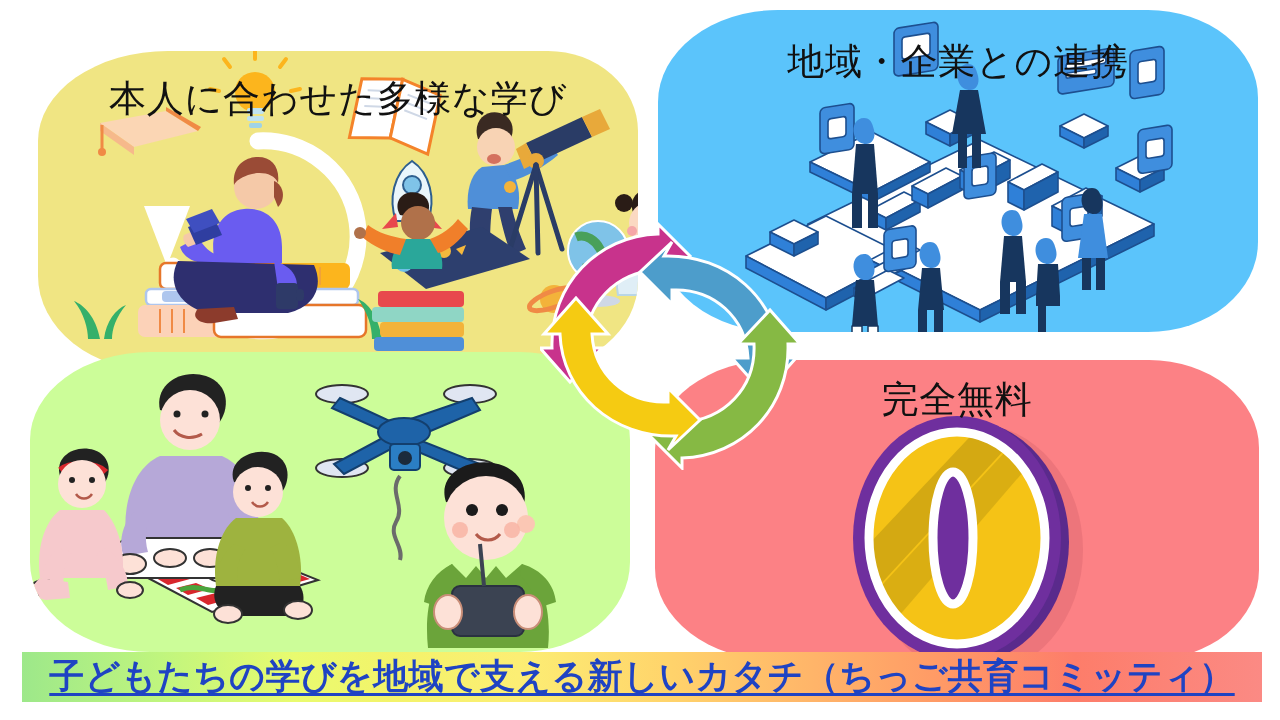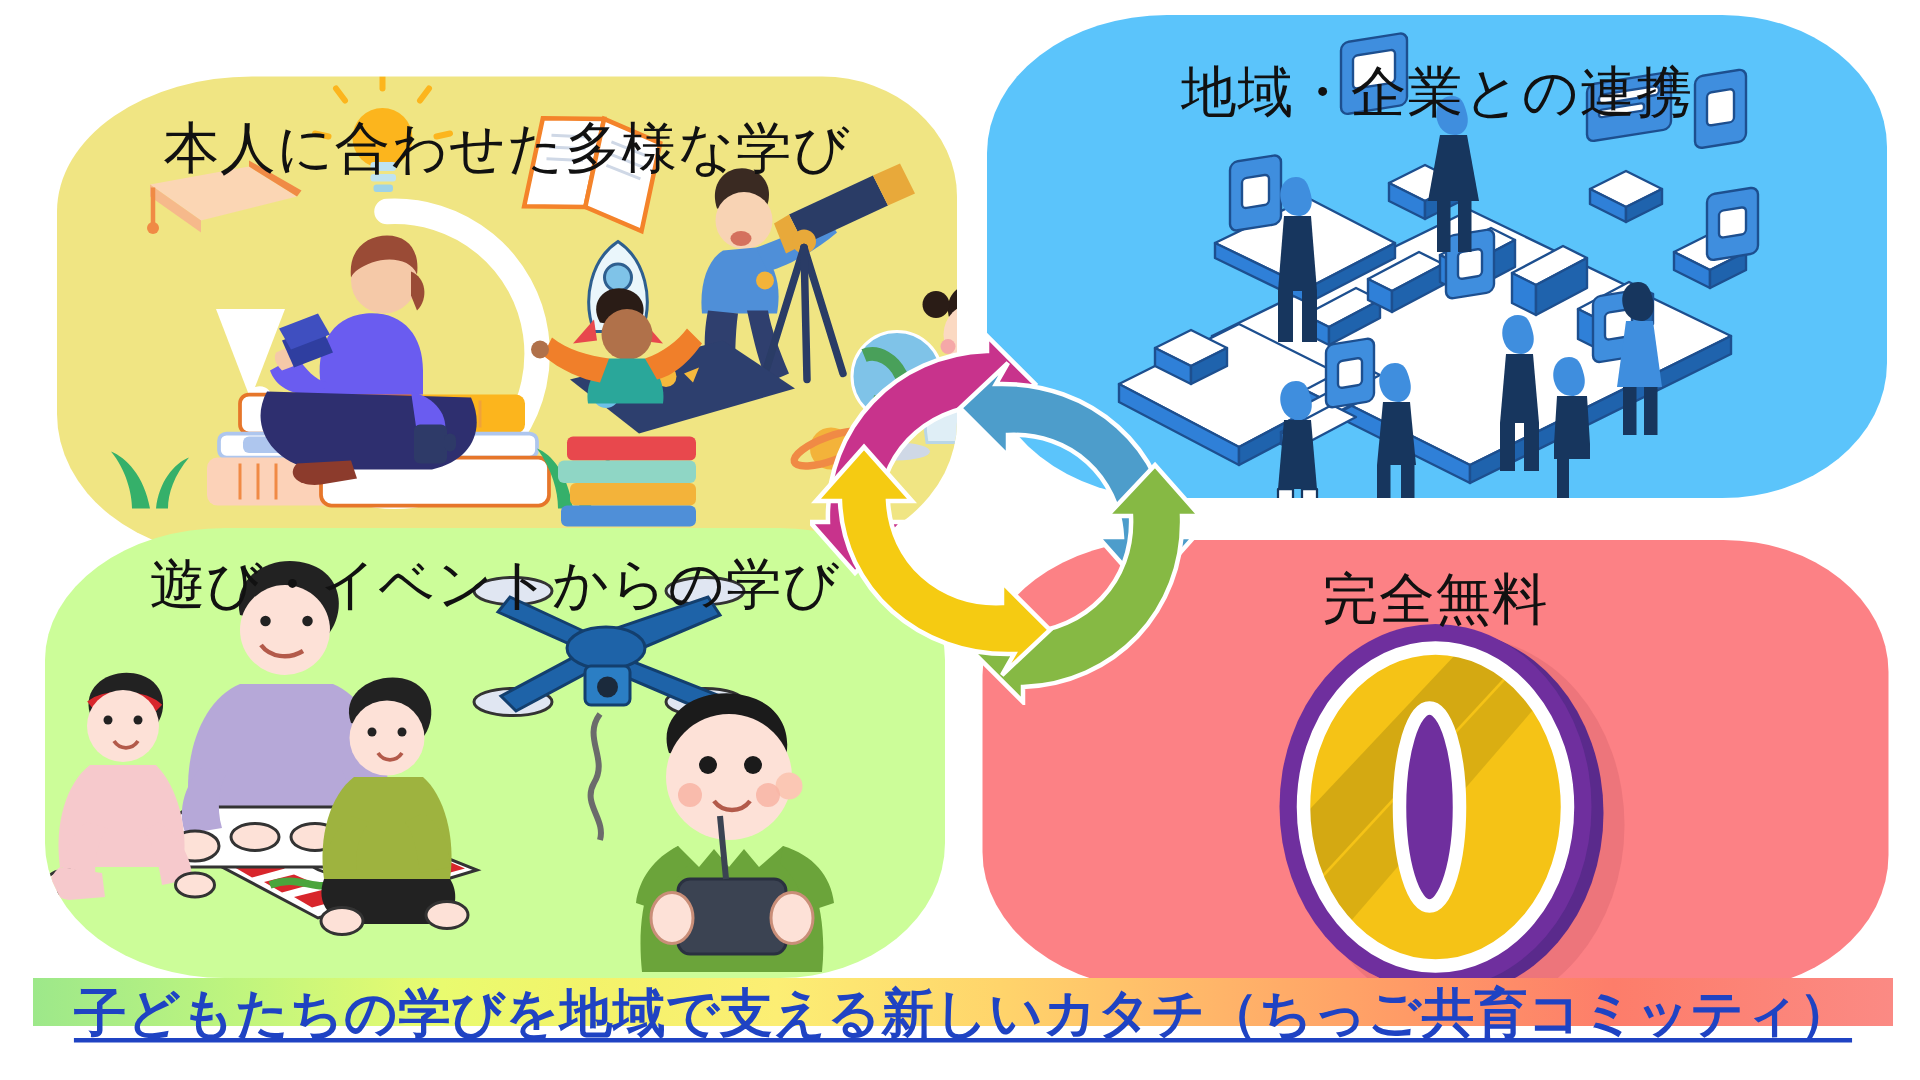--- a/index.html
+++ b/index.html
@@ -88,21 +88,21 @@
     height: 248px;
     pointer-events: none;
   }
 
   
   #banner {
     position: absolute;
     left: 22px;
     top: 652px;
     width: 1240px;
-    height: 32px;
+    height: 50px;
     background: linear-gradient(to right,
         #9de88a 0%,
         #bff57e 11%,
         #e9fb6f 22%,
         #f3f36a 30%,
         #fcee74 40%,
         #ffd46b 52%,
         #ffb469 64%,
         #ff9a66 74%,
         #fd7d6a 85%,
@@ -533,21 +533,20 @@
           <path d="M30 102 C10 114 2 148 6 186 L126 186 C130 148 120 114 100 102 L84 116 L74 104 L64 116 L54 104 L44 116 Z" fill="#6ba43a"></path>
           <path d="M100 102 C120 108 132 122 134 140 L116 146 C112 132 106 120 98 114 Z" fill="#6ba43a"></path>
           <path d="M30 102 C14 110 4 124 2 140 L20 146 C24 132 30 120 38 114 Z" fill="#6ba43a"></path>
           <rect x="30" y="124" width="72" height="50" rx="8" fill="#3b4352" stroke="#2a3140" stroke-width="2"></rect>
           <path d="M62 124 L58 82" stroke="#3b4352" stroke-width="4"></path>
           <ellipse cx="26" cy="150" rx="14" ry="17" fill="#fde1d7" stroke="#c98e78" stroke-width="2"></ellipse>
           <ellipse cx="106" cy="150" rx="14" ry="17" fill="#fde1d7" stroke="#c98e78" stroke-width="2"></ellipse>
         </g>
       </svg>
     </div>
-    <div class="panel-title">遊び・イベントからの学び</div>
   </div>
 
   <div class="panel" id="panel-free">
     <div class="panel-art">
       <svg class="art-svg" viewBox="0 0 604 300" preserveAspectRatio="xMidYMid meet" aria-hidden="true">
         <g transform="translate(302 178)">
 
           <ellipse cx="18" cy="12" rx="108" ry="126" fill="#e06b72" opacity="0.55"></ellipse>
 
           <ellipse cx="8" cy="4" rx="104" ry="122" fill="#5a2a8c"></ellipse>

